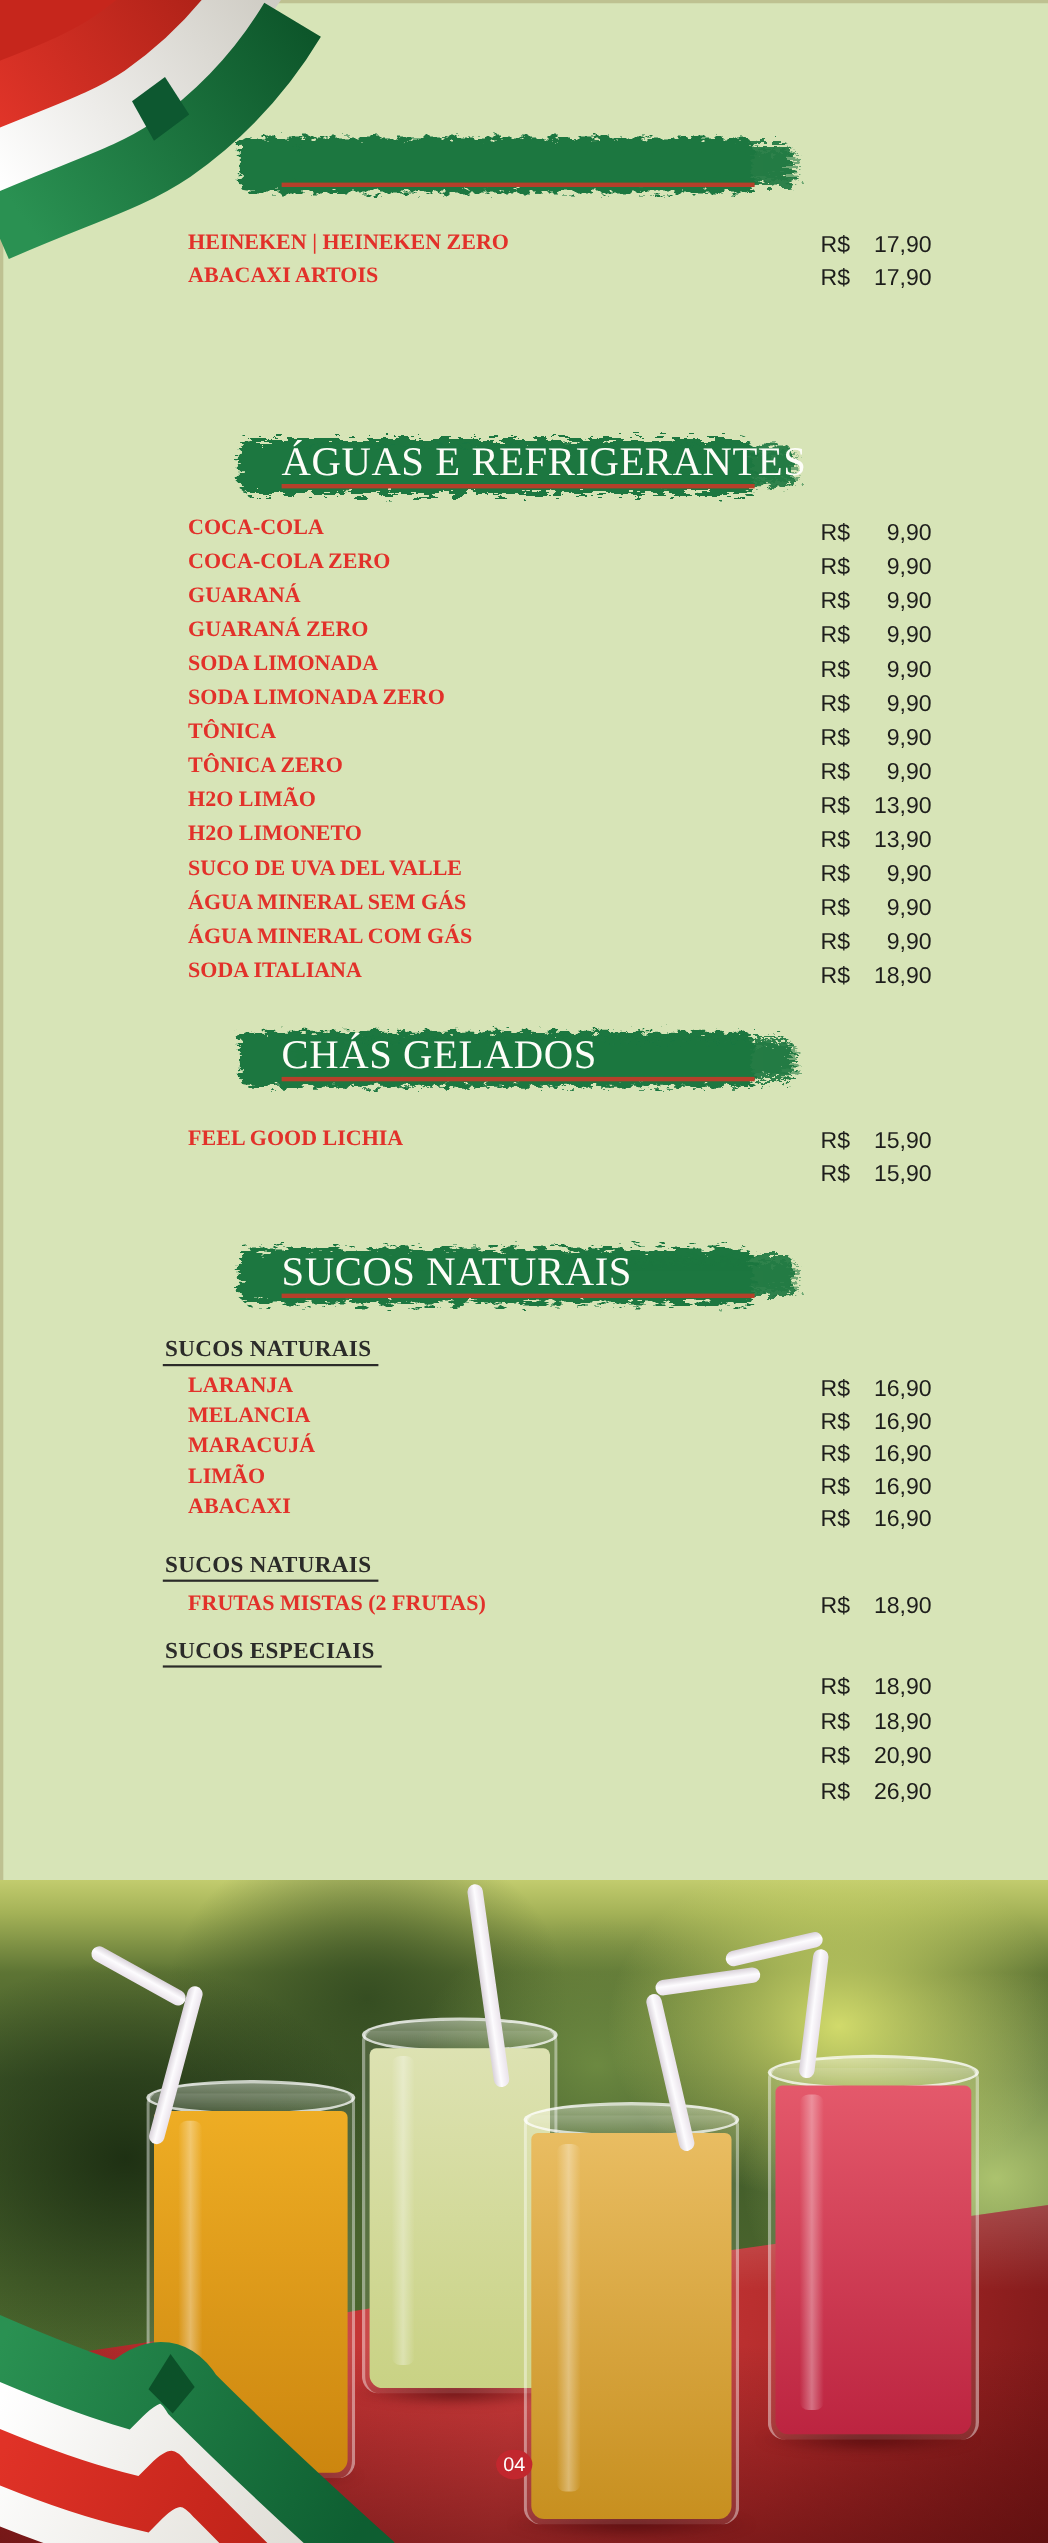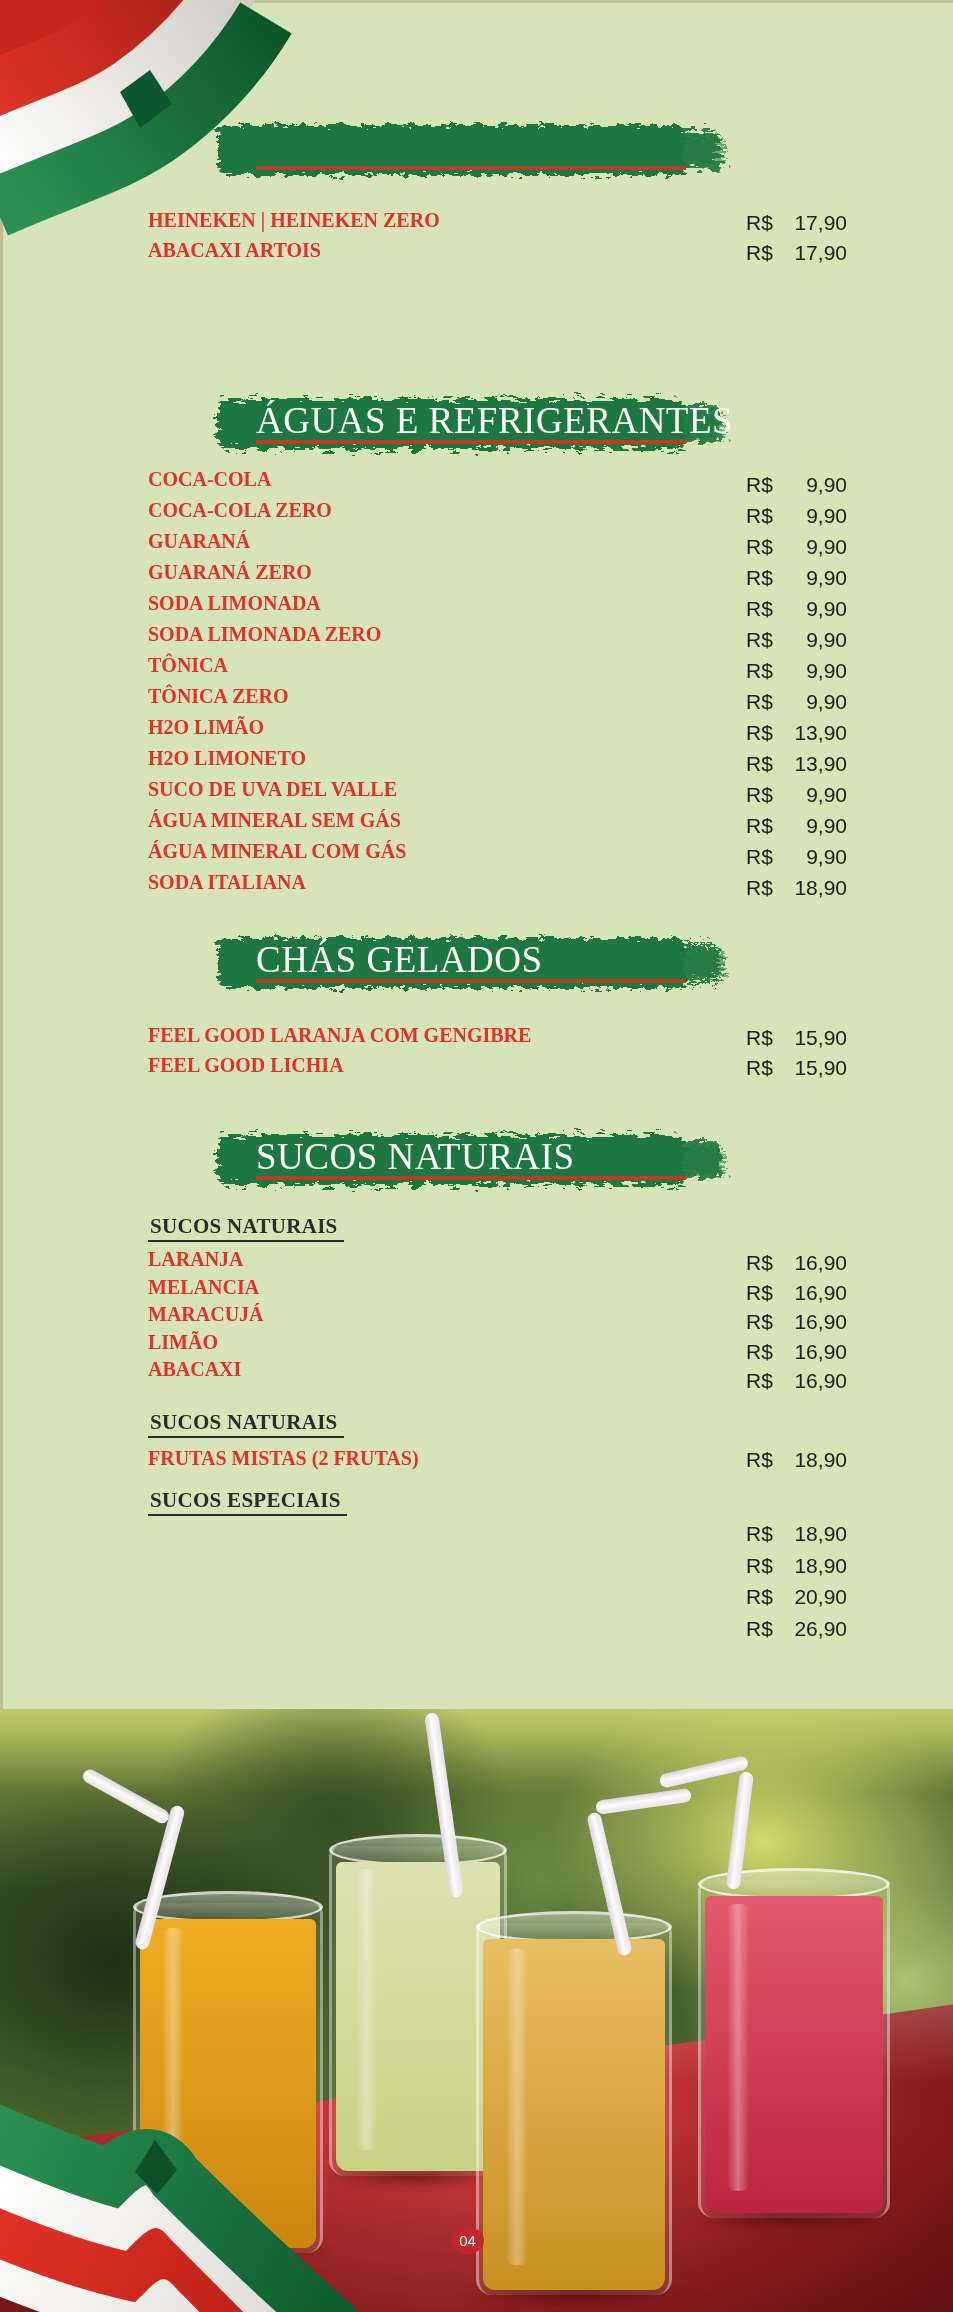--- a/index.html
+++ b/index.html
@@ -19,20 +19,21 @@
   }
   .header-underline{
     position:absolute;left:46px;top:48px;width:430px;height:4px;
     background:#b5402a;
   }
   
   .names{position:absolute;left:148px;}
   .item-name{
     color:#e2312a;font-weight:700;font-size:20px;white-space:nowrap;
     font-family:"Liberation Serif",serif;
+    margin-left:23px;
   }
   .prices{position:absolute;left:746px;}
   .price-row{display:flex;justify-content:space-between;width:101px;
     font-family:"Liberation Sans",sans-serif;font-size:21px;color:#1d1d1b;}
   .subheading{
     position:absolute;left:148px;color:#2b2b29;font-size:21px;font-weight:700;
     letter-spacing:.3px;border-bottom:2px solid #2b2b29;padding:0 6px 1px 2px;
     font-family:"Liberation Serif",serif;white-space:nowrap;
   }
   
@@ -64,21 +65,21 @@
   .shine{position:absolute;left:14%;top:7%;bottom:8%;width:12%;border-radius:8px;
     background:linear-gradient(90deg,rgba(255,255,255,0),rgba(255,255,255,.34),rgba(255,255,255,0));}
   .straw-v,.straw-h{position:absolute;border-radius:7px;
     background:linear-gradient(90deg,#d9d2da,#fdfcfe 45%,#e9e2ea);}
   .straw-v{width:14px;transform-origin:50% 0;}
   .straw-h{height:14px;transform-origin:0 50%;
     background:linear-gradient(180deg,#d9d2da,#fdfcfe 45%,#e9e2ea);}
   .ribbon-svg{position:absolute;}
   .page-badge{
     position:absolute;left:451px;top:2227px;width:33px;height:27px;border-radius:50%;
-    background:#c2272e;color:#fff;font-family:"Liberation Sans",sans-serif;font-size:15px;
+    background:#c2272e;color:#fff;font-family:"Liberation Sans",sans-serif;font-size:18px;
     display:flex;align-items:center;justify-content:center;text-align:right;}
 </style>
 </head>
 <body>
 
 <svg width="0" height="0" style="position:absolute" aria-hidden="true">
   <defs>
     <filter id="rough1" x="-20%" y="-60%" width="140%" height="220%">
       <feTurbulence type="fractalNoise" baseFrequency="0.11 0.22" numOctaves="4" seed="3" result="t"></feTurbulence>
       <feDisplacementMap in="SourceGraphic" in2="t" scale="15"></feDisplacementMap>
@@ -238,21 +239,20 @@
   <div class="header" style="top:931px">
     <svg class="brush-svg" viewBox="0 0 522 64">
       <rect x="8" y="7" width="466" height="50" rx="8" fill="#1c7740" filter="url(#rough1)"></rect>
       <rect x="60" y="13" width="450" height="38" rx="6" fill="#1c7740" opacity=".9" filter="url(#rough3)"></rect>
       <rect x="300" y="19" width="214" height="26" fill="#1c7740" opacity=".55" filter="url(#rough2)"></rect>
     </svg>
     <div class="header-title">CHÁS GELADOS</div>
     <div class="header-underline"></div>
   </div>
   <div class="names" style="top:1020px;line-height:30px">
-    <div class="item-name">FEEL GOOD LARANJA COM GENGIBRE</div>
     <div class="item-name">FEEL GOOD LICHIA</div>
   </div>
   <div class="prices" style="top:1023px;line-height:30px">
     <div class="price-row">
         <span>R$</span>
         <span>15,90</span>
       </div>
     <div class="price-row">
         <span>R$</span>
         <span>15,90</span>

